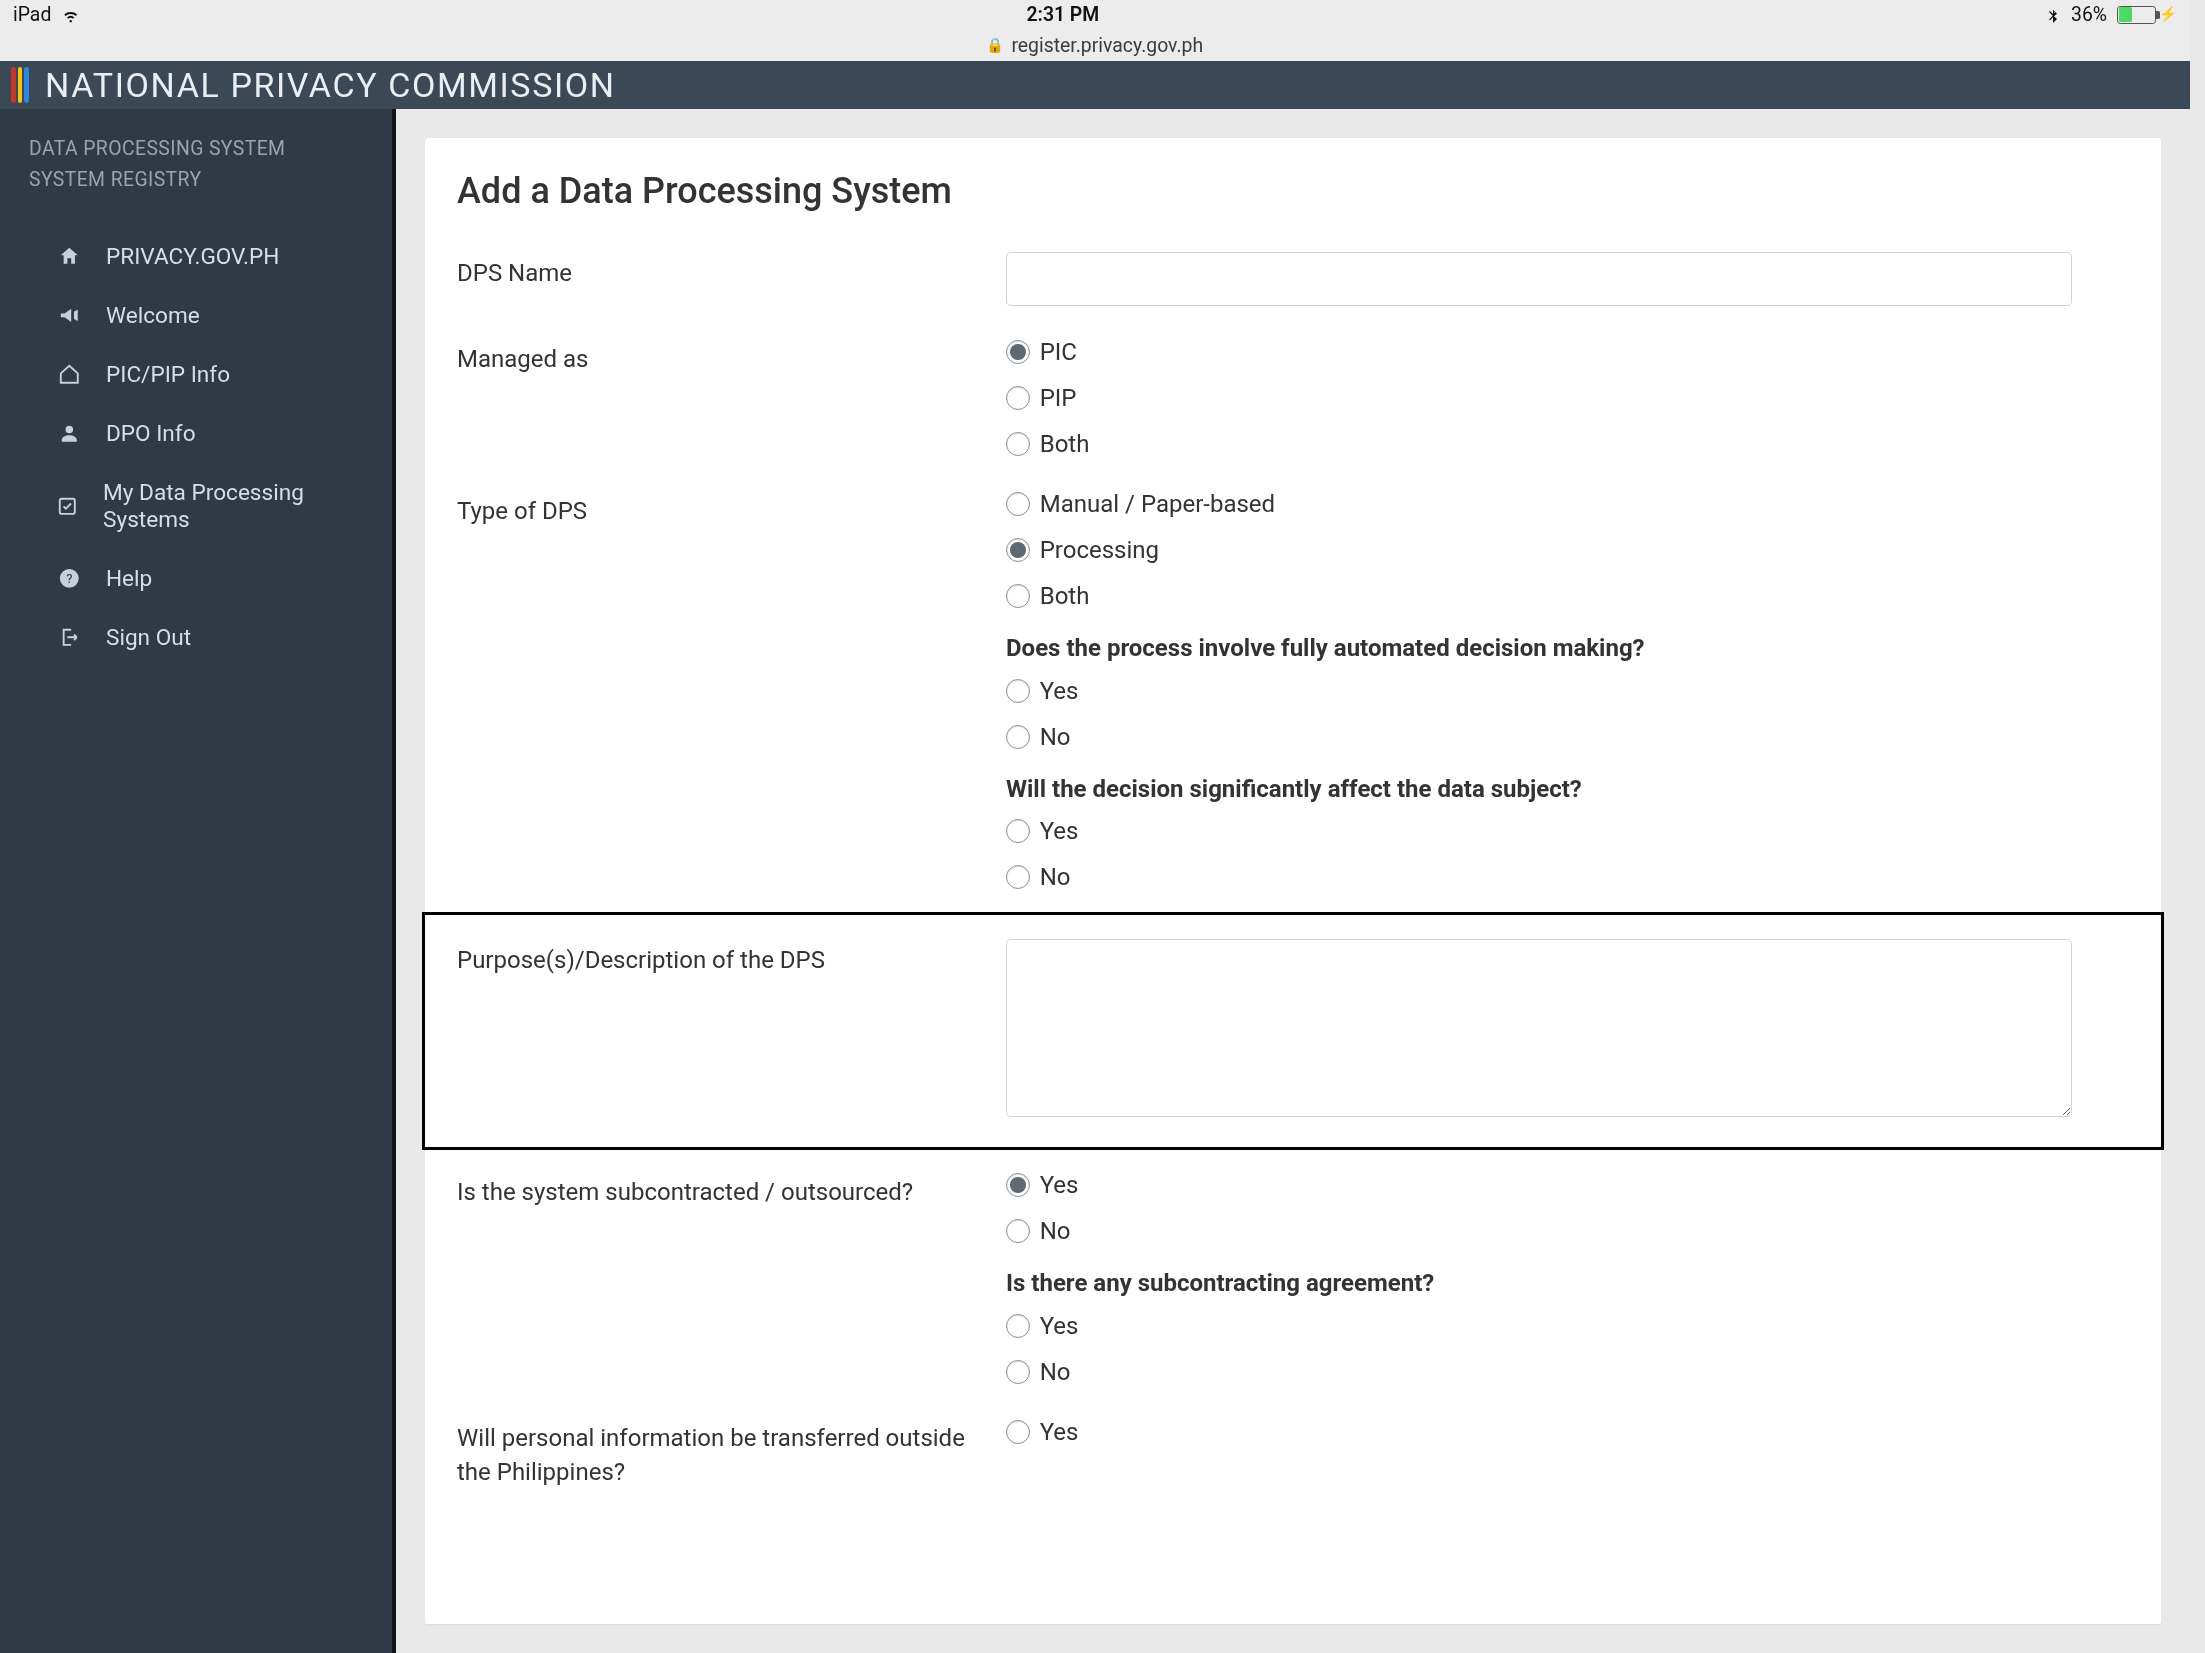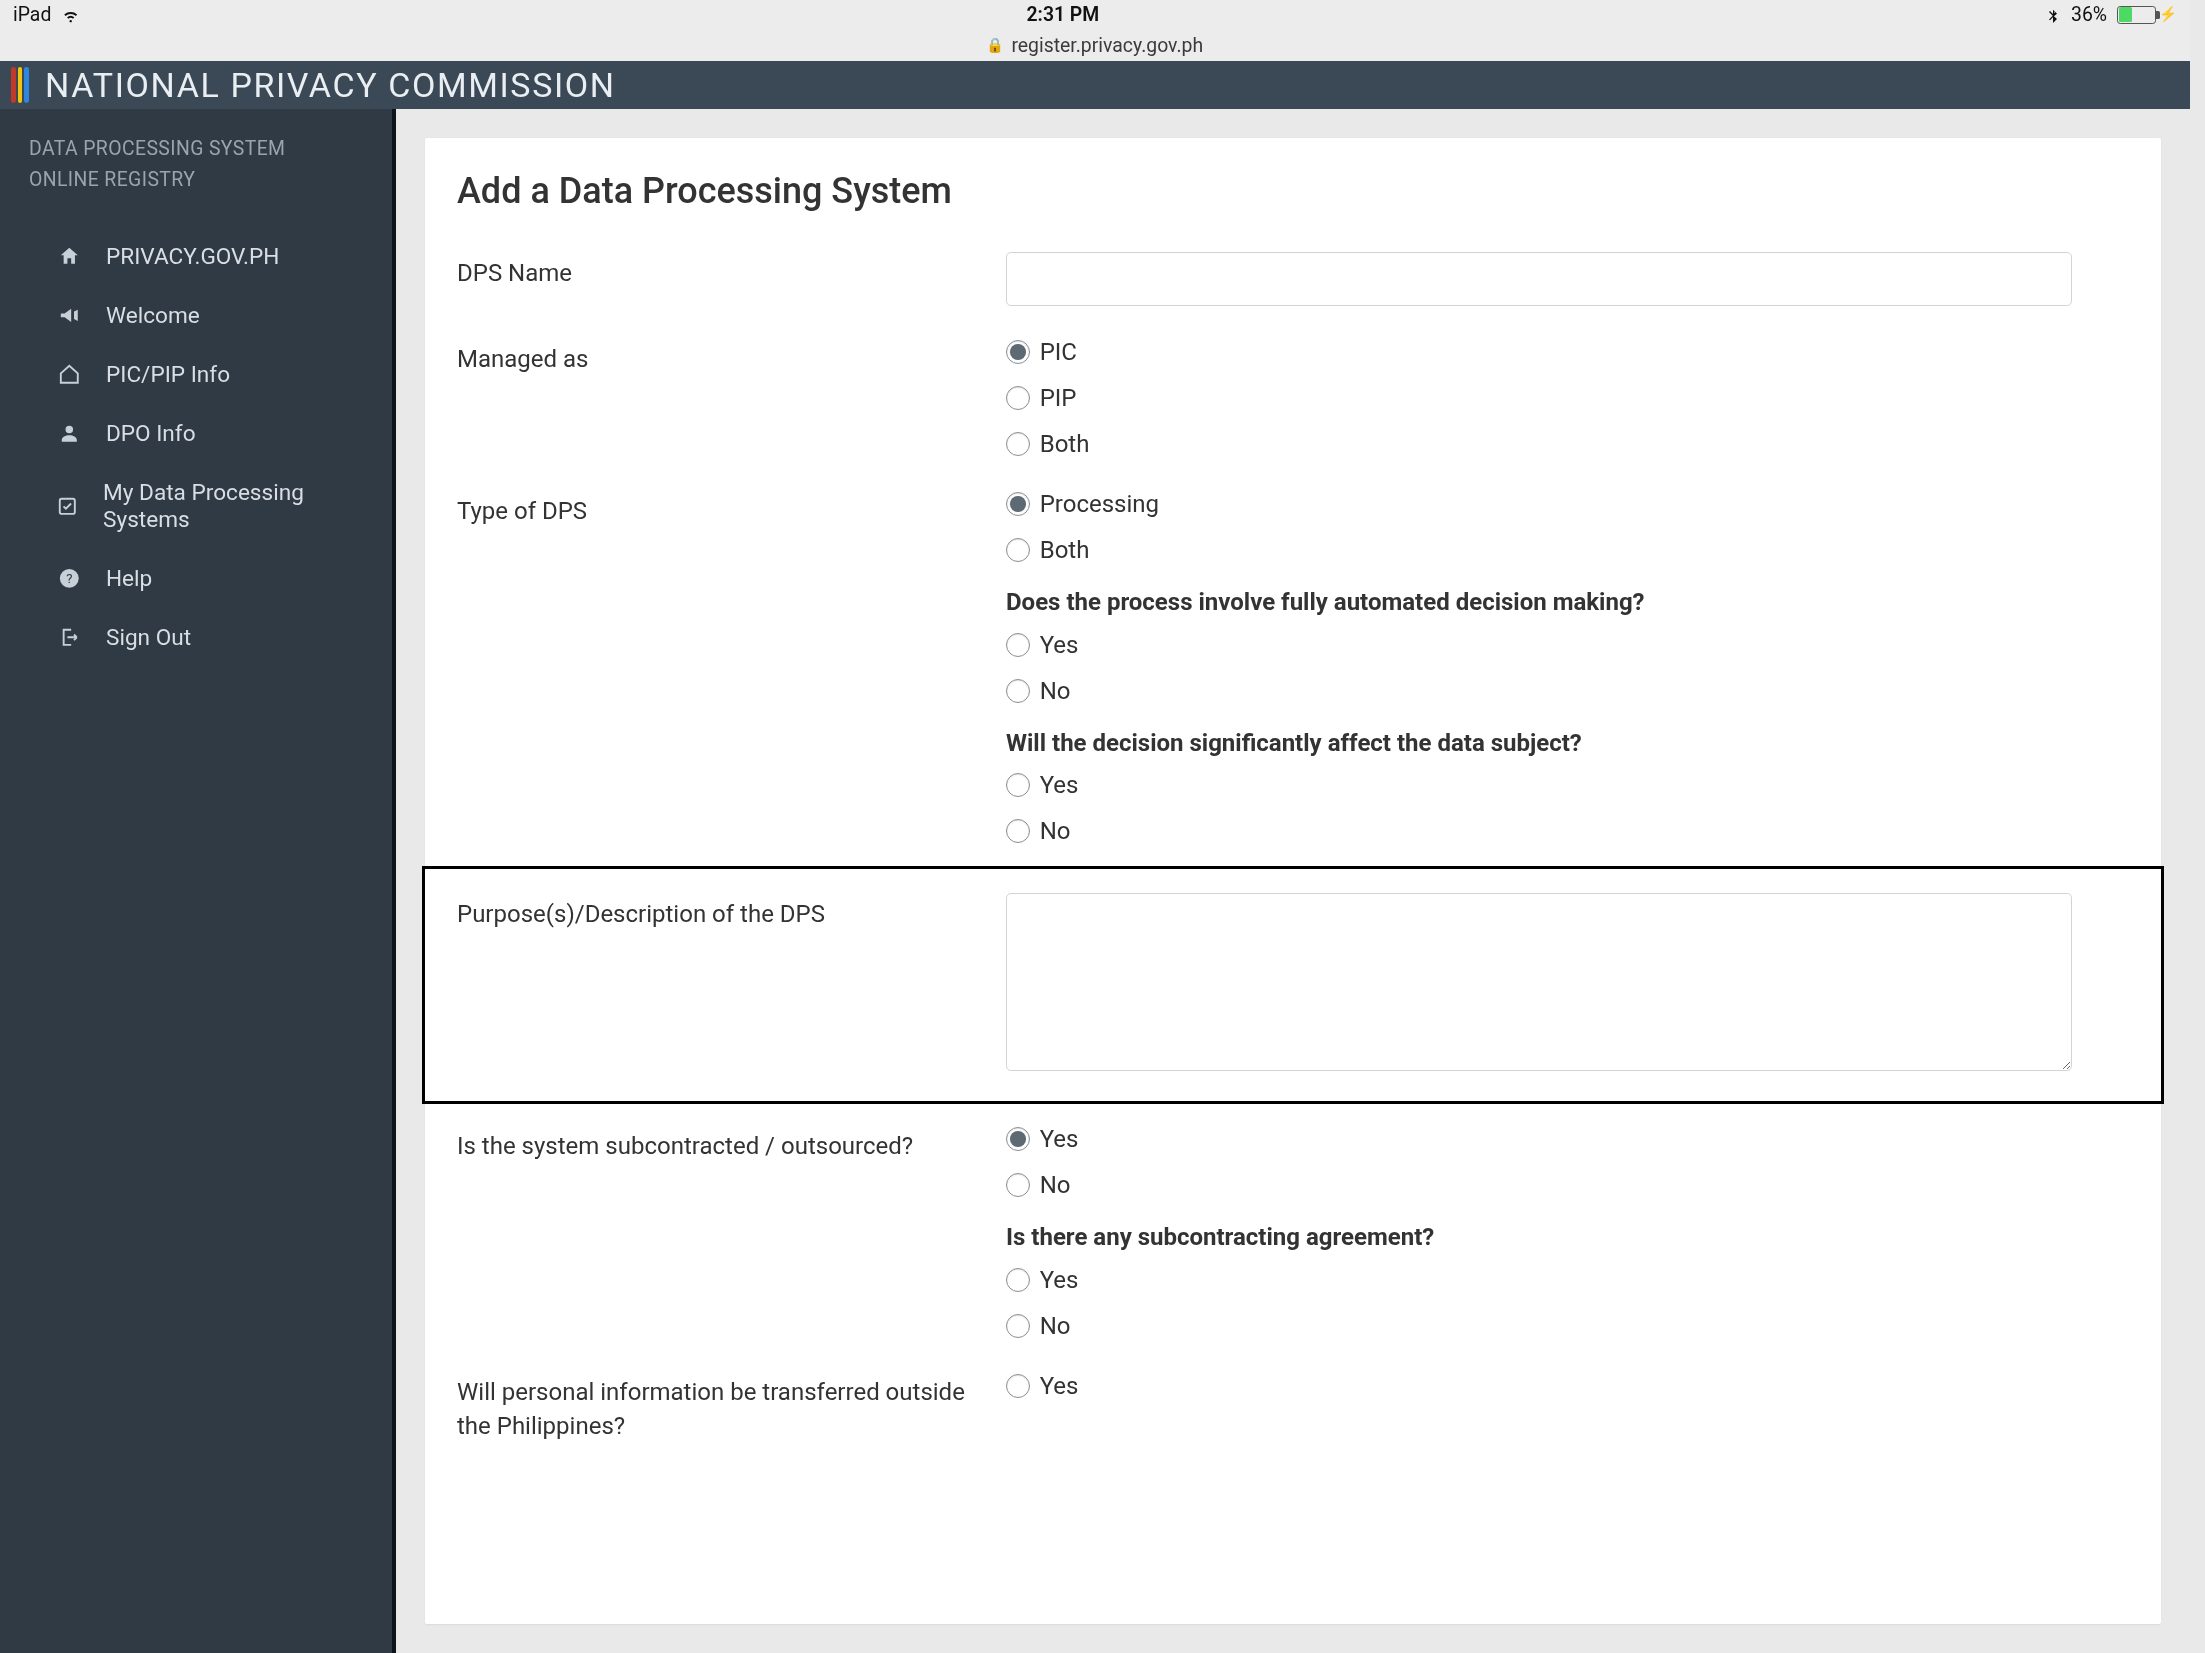--- a/index.html
+++ b/index.html
@@ -162,21 +162,21 @@
         <span class="bar3"></span>
     </div>
     <div class="title">NATIONAL PRIVACY COMMISSION</div>
   </div>
 
   <div class="shell-main">
 
     <nav class="sidebar">
       <div class="section-title">
         <div>DATA PROCESSING SYSTEM</div>
-        <div>ONLINE REGISTRY</div>
+        <div>SYSTEM REGISTRY</div>
       </div>
       <div class="menu">
         <div class="item">
           <span class="icon">
             <svg viewBox="0 0 24 24" fill="currentColor">
                 <path d="M12 3l9 8h-3v9h-4v-6h-4v6H6v-9H3l9-8z"></path>
               </svg>
           </span>
           <span>PRIVACY.GOV.PH</span>
         </div>
@@ -262,20 +262,24 @@
                 <span>Both</span>
               </label>
             </div>
           </div>
         </div>
 
         <div class="form-row">
           <div class="label">Type of DPS</div>
           <div class="field">
             <div class="radio-list">
+              <label class="radio-opt">
+                <span class="radio-circle"></span>
+                <span>Manual / Paper-based</span>
+              </label>
               <label class="radio-opt selected">
                 <span class="radio-circle"></span>
                 <span>Processing</span>
               </label>
               <label class="radio-opt">
                 <span class="radio-circle"></span>
                 <span>Both</span>
               </label>
             </div>
 

